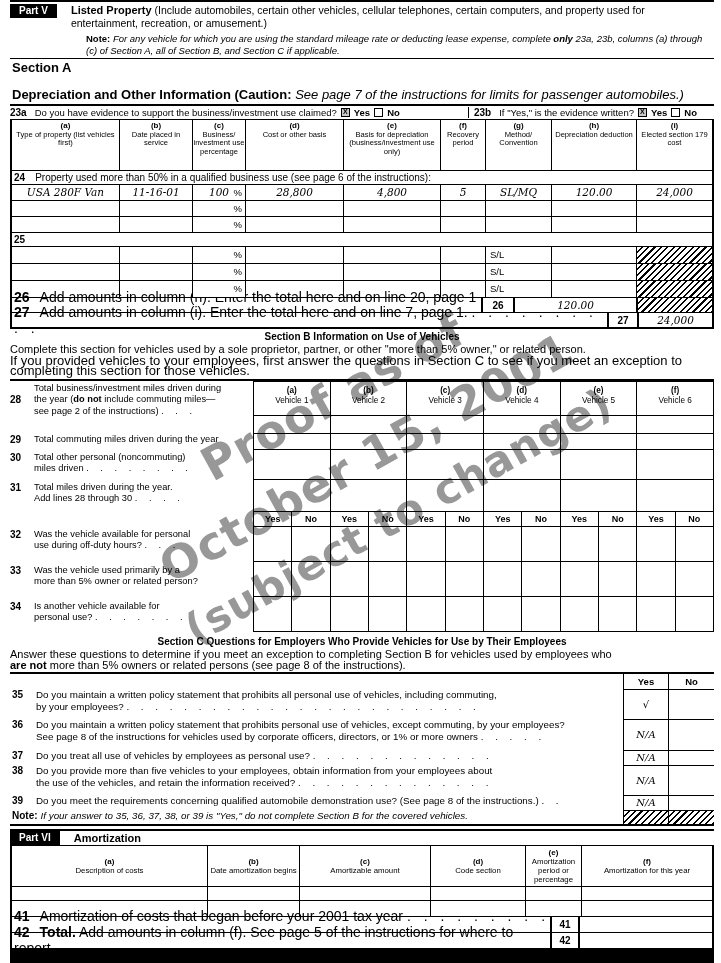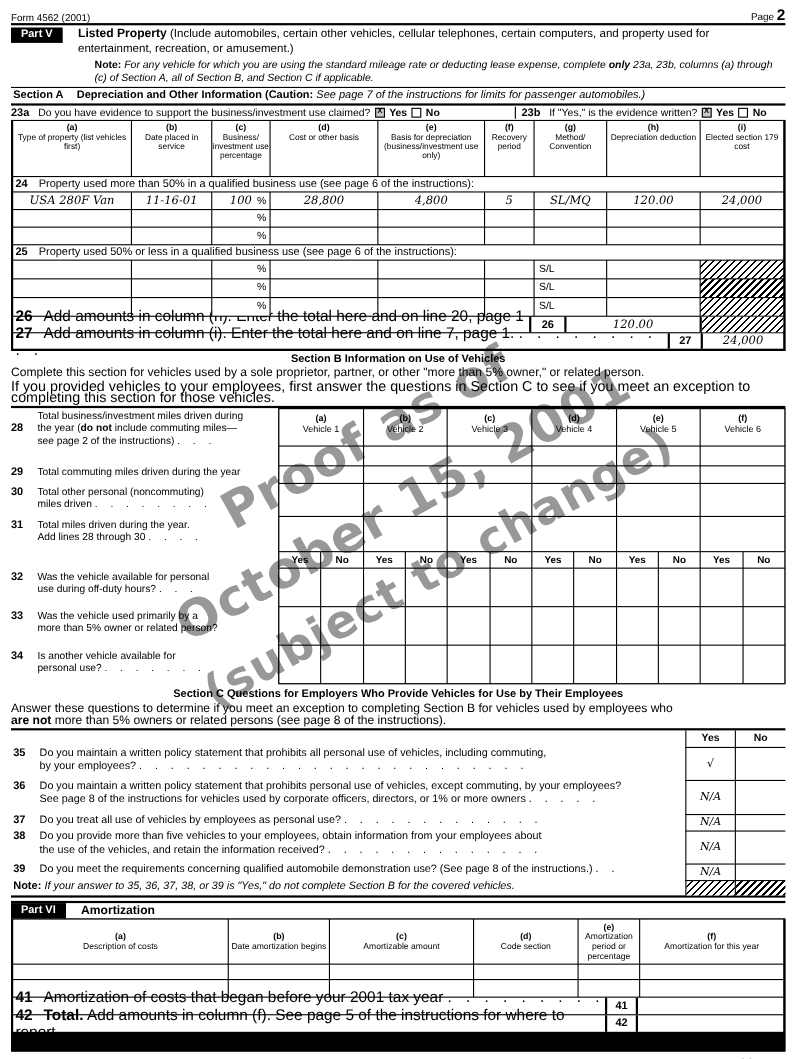--- a/index.html
+++ b/index.html
@@ -14,21 +14,21 @@
   .pagenum .n{font-size:14px;font-weight:bold;}
   
   .rule2{border-top:2px solid #000;}
   .rule1{border-top:1px solid #000;}
   .tag{background:#000;color:#fff;font-weight:bold;font-size:10px;padding:1px 9px 2px 9px;white-space:nowrap;align-self:flex-start;}
   .p5{display:flex;gap:14px;padding-top:2px;}
   .p5text{font-size:10.5px;line-height:13px;}
   .p5title{font-size:11px;font-weight:bold;}
   .note{margin:3px 0 2px 76px;font-size:9.5px;line-height:11.5px;}
   
-  .sechead{display:flex;gap:12px;padding:1px 0 2px 2px;font-size:10px;}
+  .sechead{display:flex;gap:12px;padding:1px 0 2px 2px;font-size:13px;flex-direction:column;}
   .secheadC{justify-content:center;font-weight:bold;font-size:10px;padding:2px 0;}
   
   .q23{display:flex;border-top:2px solid #000;padding:1px 0;align-items:center;}
   .q23 .half{display:flex;align-items:center;gap:4px;}
   .q23 .left{width:458px;}
   .q23 .right{flex:1;border-left:1.5px solid #000;padding-left:5px;}
   .qnum{font-weight:bold;font-size:10px;margin-right:4px;}
   .cb{display:inline-block;width:9px;height:9px;border:1.5px solid #000;box-sizing:border-box;vertical-align:middle;text-align:center;line-height:6px;font-size:7px;font-weight:bold;}
   .cb.checked{background:#c9c9c9;}
   .yn{font-weight:bold;font-size:9.5px;}
@@ -100,27 +100,20 @@
              line-height:1.5;pointer-events:none;z-index:5;}
   .wm1,.wm2{font-size:46px;display:block;}
   .wm3{font-size:42px;display:block;}
 </style>
 </head>
 <body>
 
 <div class="page">
   <div class="content">
 
-    <div class="topbar">
-      <span>Form 4562 (2001)</span>
-      <span class="pagenum">
-        <span>Page</span>
-        <span class="n">2</span>
-      </span>
-    </div>
 
     <div class="rule2"></div>
     <div class="p5">
       <span class="tag">Part V</span>
       <div class="p5text">
         <span class="p5title">Listed Property</span>
         <span>(Include automobiles, certain other vehicles, cellular telephones, certain computers, and property used for entertainment, recreation, or amusement.)</span>
       </div>
     </div>
     <div class="note it">
@@ -201,21 +194,20 @@
         </div>
       <div class="vc"></div>
       <div class="vc"></div>
       <div class="vc"></div>
       <div class="vc"></div>
       <div class="vc"></div>
       <div class="vc"></div>
 
       <div class="spanrow lr">
           <span class="num">25</span>
-          <span>Property used 50% or less in a qualified business use (see page 6 of the instructions):</span>
         </div>
 
       <div class="vc"></div>
       <div class="vc"></div>
       <div class="vc pc">
           <span class="pct">%</span>
         </div>
       <div class="vc"></div>
       <div class="vc"></div>
       <div class="vc"></div>

